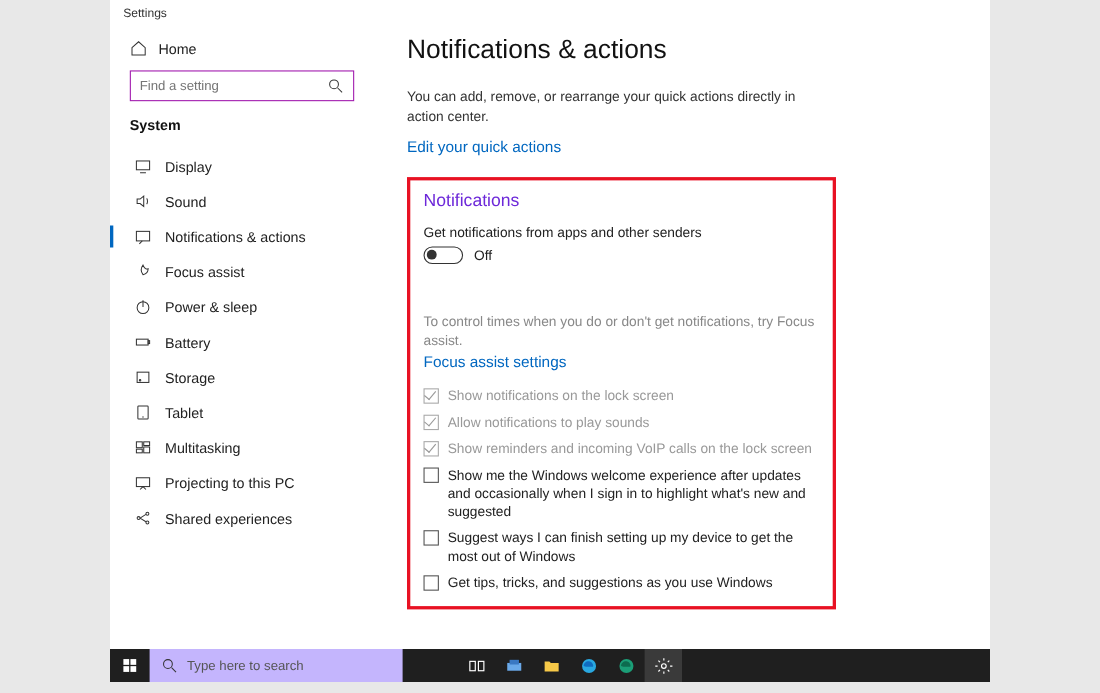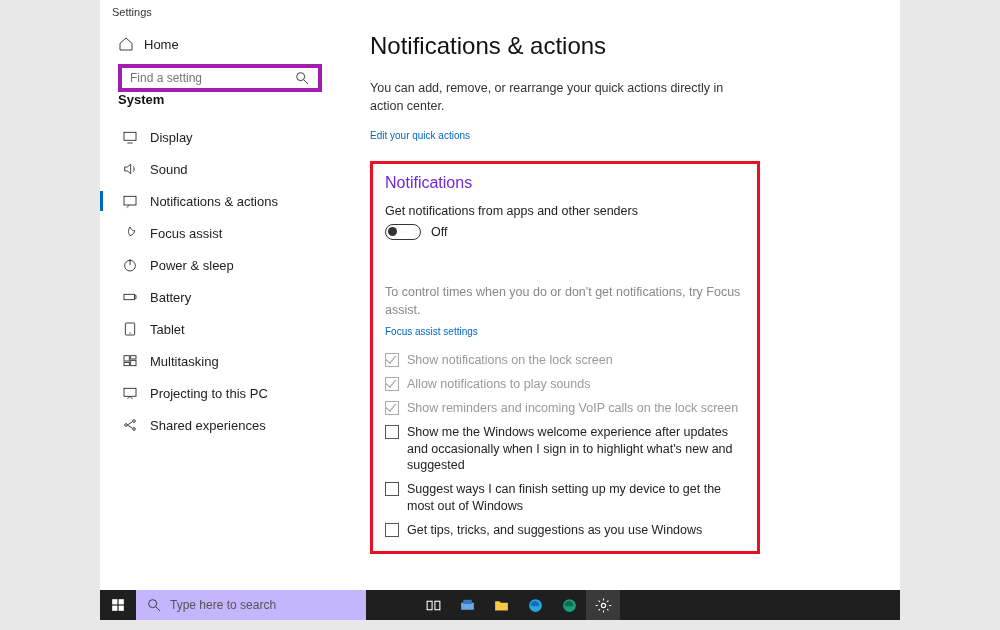--- a/index.html
+++ b/index.html
@@ -38,25 +38,26 @@
   .home-row {
     display: flex;
     align-items: center;
     gap: 10px;
     padding: 8px 0 12px 0;
     font-size: 13px;
     color: #222;
     cursor: pointer;
   }
   .search-box {
-    border: 4px solid #a21caf;
+    border: 1px solid #a21caf;
     height: 28px;
     display: flex;
     align-items: center;
     padding: 0 8px;
+    margin-bottom: 14px;
   }
   .search-box input {
     border: none;
     outline: none;
     flex: 1;
     font-size: 12px;
     color: #666;
     background: transparent;
   }
   .section-hdr {
@@ -113,21 +114,21 @@
     margin-bottom: 10px;
   }
   .desc {
     font-size: 12.5px;
     color: #333;
     max-width: 360px;
     line-height: 1.4;
     margin-bottom: 10px;
   }
   .link {
-    font-size: 10px;
+    font-size: 14px;
     color: #0067c0;
     cursor: pointer;
     display: inline-block;
   }
   .red-box {
     border: 3px solid #e81123;
     padding: 10px 12px 12px 12px;
     margin-top: 18px;
     max-width: 390px;
   }
@@ -327,20 +328,29 @@
           <span>Power &amp; sleep</span>
         </li>
         <li class="nav-item">
           <span class="nav-icon">
               <svg viewBox="0 0 24 24">
                 <rect x="3" y="8" width="16" height="8"></rect>
                 <rect x="19" y="10" width="2" height="4"></rect>
               </svg>
             </span>
           <span>Battery</span>
+        </li>
+        <li class="nav-item">
+          <span class="nav-icon">
+              <svg viewBox="0 0 24 24">
+                <rect x="4" y="5" width="16" height="14"></rect>
+                <circle cx="8" cy="16" r="1"></circle>
+              </svg>
+            </span>
+          <span>Storage</span>
         </li>
         <li class="nav-item">
           <span class="nav-icon">
               <svg viewBox="0 0 24 24">
                 <rect x="5" y="3" width="14" height="18" rx="1"></rect>
                 <line x1="11" y1="18" x2="13" y2="18"></line>
               </svg>
             </span>
           <span>Tablet</span>
         </li>

